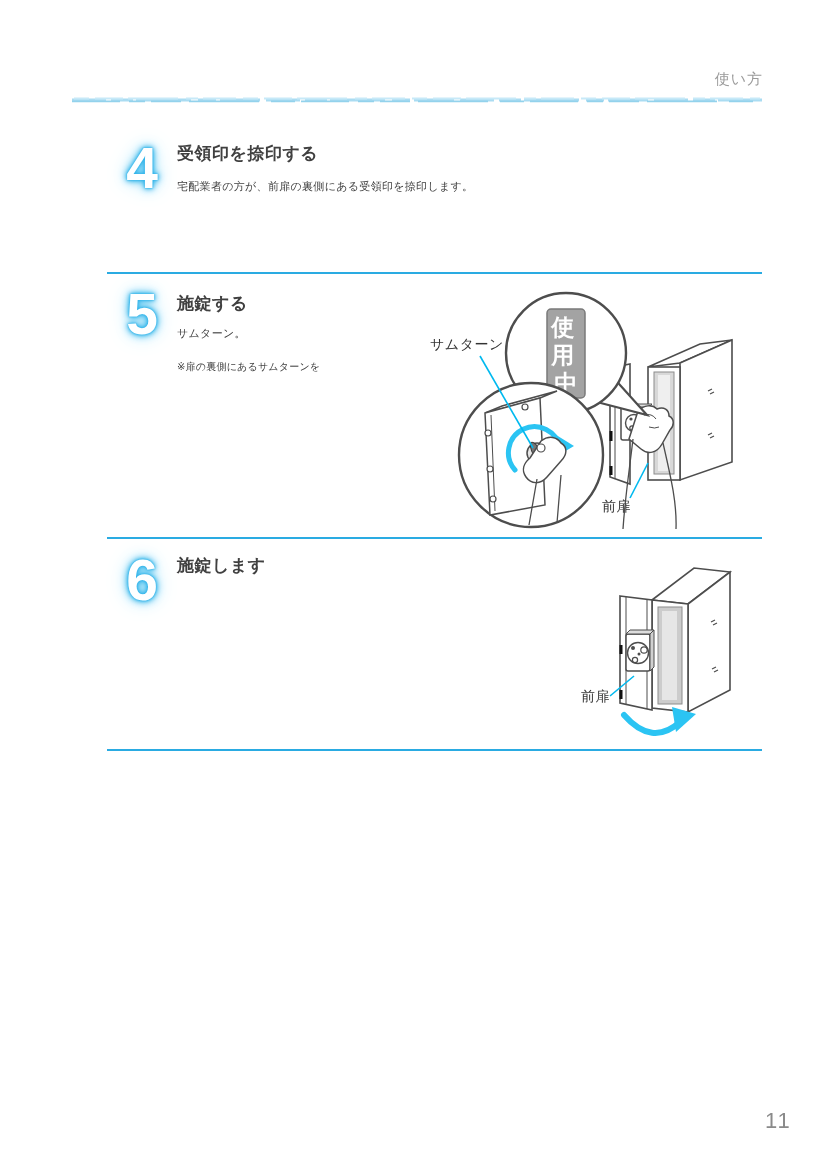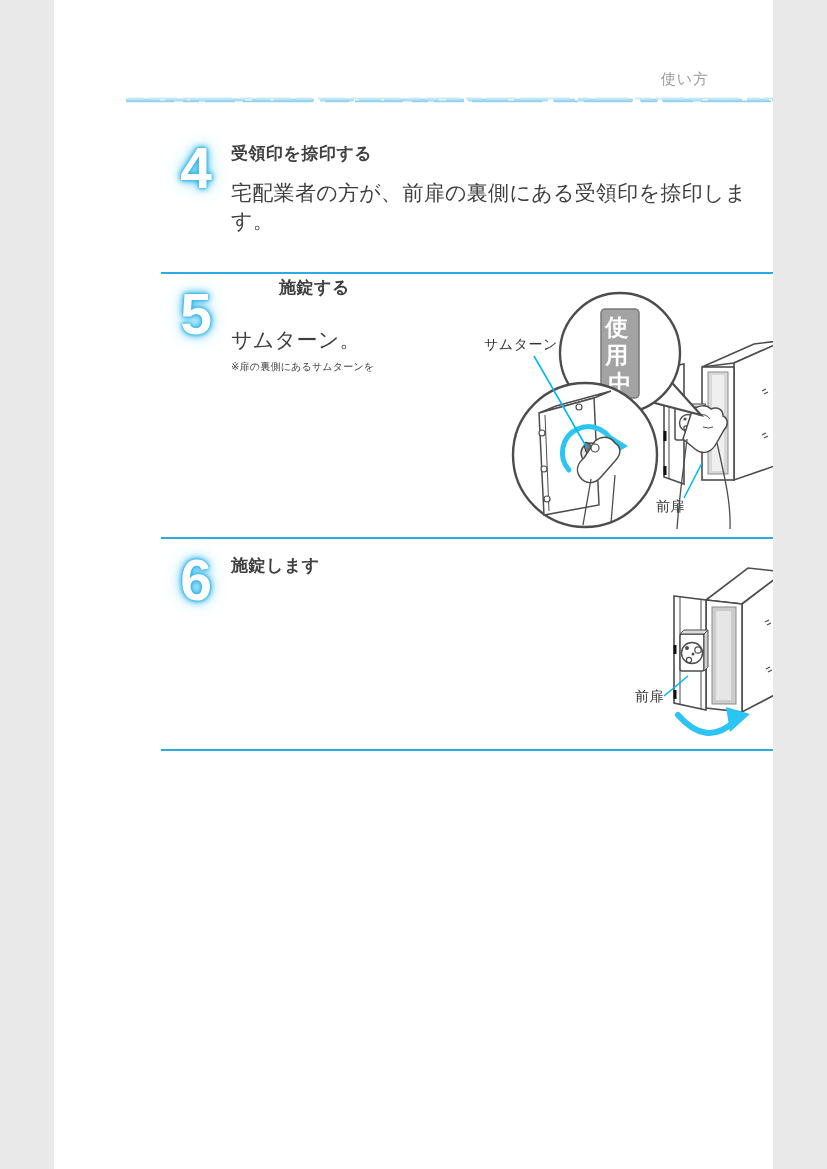--- a/index.html
+++ b/index.html
@@ -1,19 +1,19 @@
 <!DOCTYPE html>
 <html><head>
 <meta charset="utf-8">
 <style>
   * { margin:0; padding:0; box-sizing:border-box; }
   html,body { background:#e9e9e9; }
   body { font-family:"Liberation Sans","DejaVu Sans",sans-serif; }
   .page {
-    position:relative; width:719px; height:1169px; margin:0 auto;
+    position:relative; width:827px; height:1169px; margin:0 auto;
     background:#ffffff; overflow:hidden;
   }
   .header-label {
     position:absolute; top:70px; right:64px;
     font-size:15px; color:#9b9b9b; letter-spacing:1px;
   }
   .brush-line { position:absolute; left:72px; top:96px; }
   .divider {
     position:absolute; left:107px; width:655px; height:2px;
     background:#2aabe2;
@@ -29,25 +29,25 @@
       0 0 7px #2fb3ea, 0 0 12px #7ed5f5, 0 0 22px #b9e8fa;
   }
   .n4 { top:140px; }
   .n5 { top:286px; }
   .n6 { top:552px; }
   .step-title {
     position:absolute; left:177px;
     font-size:17px; font-weight:bold; color:#404040; letter-spacing:0.5px;
   }
   .t4 { top:142px; }
-  .t5 { top:276px;margin-left:48px; }
+  .t5 { top:292px; }
   .t6 { top:554px; }
   .step-body {
     position:absolute; left:177px;
-    font-size:21px; color:#3f3f3f; letter-spacing:0.3px;
+    font-size:11px; color:#3f3f3f; letter-spacing:0.3px;
   }
   .b4 { top:179px; }
   .b5 { top:326px; }
   .note {
     position:absolute; left:177px;
     font-size:10px; color:#3f3f3f; line-height:22px; letter-spacing:0.2px;
   }
   .note .l2 { padding-left:15px; }
   .note1 { top:356px; }
   .note2 { top:405px; }

